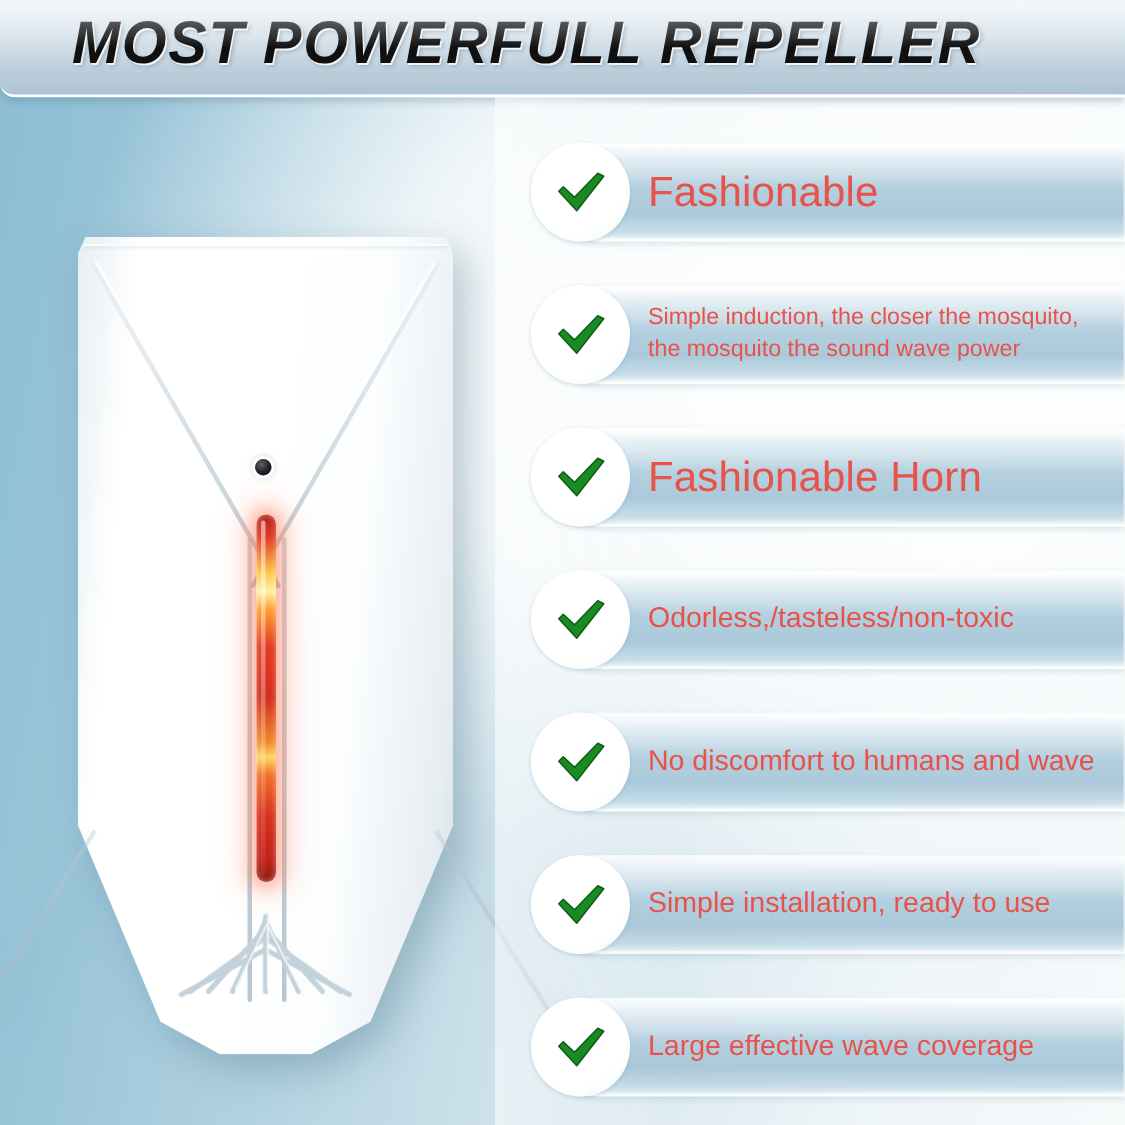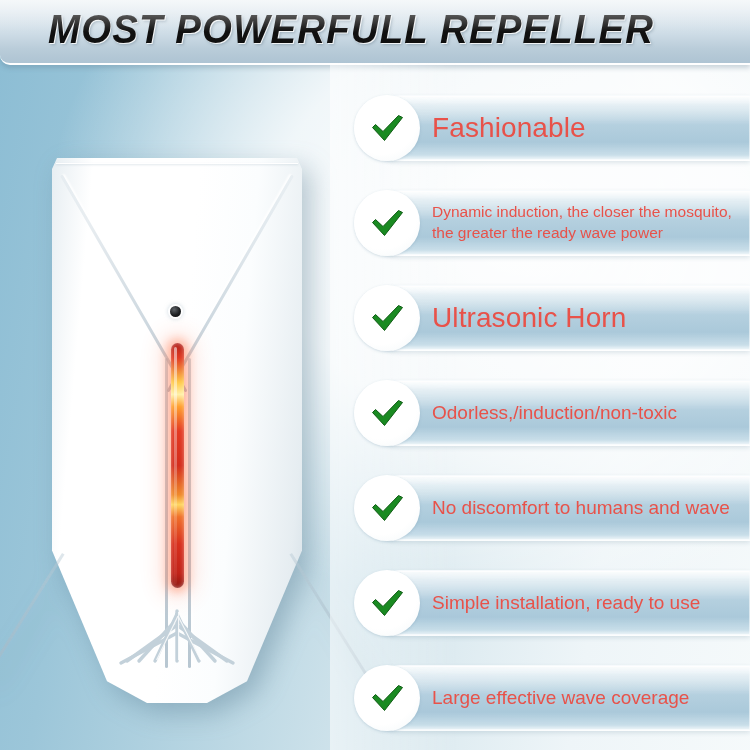--- a/index.html
+++ b/index.html
@@ -348,44 +348,44 @@
         </div>
       </div>
       <div class="feature-row" style="top: 127px;">
         <div class="pill"></div>
         <div class="check-circle">
           <svg viewBox="0 0 40 40" xmlns="http://www.w3.org/2000/svg" aria-hidden="true">
             <path d="M5.5 19.5 L8.5 16.5 L16 23.5 L31.5 7.5 L35.5 9.5 L17.5 32.5 Z" fill="#1a8a22" stroke="#0f5c14" stroke-width="1" stroke-linejoin="round"></path>
           </svg>
         </div>
         <div class="feature-text small">
-          <span class="line">Dynamic induction, the closer the mosquito,</span>
-          <span class="line">the greater the ready wave power</span>
+          <span class="line">Simple induction, the closer the mosquito,</span>
+          <span class="line">the mosquito the sound wave power</span>
         </div>
       </div>
       <div class="feature-row" style="top: 222px;">
         <div class="pill"></div>
         <div class="check-circle">
           <svg viewBox="0 0 40 40" xmlns="http://www.w3.org/2000/svg" aria-hidden="true">
             <path d="M5.5 19.5 L8.5 16.5 L16 23.5 L31.5 7.5 L35.5 9.5 L17.5 32.5 Z" fill="#1a8a22" stroke="#0f5c14" stroke-width="1" stroke-linejoin="round"></path>
           </svg>
         </div>
         <div class="feature-text big">
-          <span class="line">Ultrasonic Horn</span>
+          <span class="line">Fashionable Horn</span>
         </div>
       </div>
       <div class="feature-row" style="top: 317px;">
         <div class="pill"></div>
         <div class="check-circle">
           <svg viewBox="0 0 40 40" xmlns="http://www.w3.org/2000/svg" aria-hidden="true">
             <path d="M5.5 19.5 L8.5 16.5 L16 23.5 L31.5 7.5 L35.5 9.5 L17.5 32.5 Z" fill="#1a8a22" stroke="#0f5c14" stroke-width="1" stroke-linejoin="round"></path>
           </svg>
         </div>
         <div class="feature-text med">
-          <span class="line">Odorless,/induction/non-toxic</span>
+          <span class="line">Odorless,/tasteless/non-toxic</span>
         </div>
       </div>
       <div class="feature-row" style="top: 412px;">
         <div class="pill"></div>
         <div class="check-circle">
           <svg viewBox="0 0 40 40" xmlns="http://www.w3.org/2000/svg" aria-hidden="true">
             <path d="M5.5 19.5 L8.5 16.5 L16 23.5 L31.5 7.5 L35.5 9.5 L17.5 32.5 Z" fill="#1a8a22" stroke="#0f5c14" stroke-width="1" stroke-linejoin="round"></path>
           </svg>
         </div>
         <div class="feature-text med">

